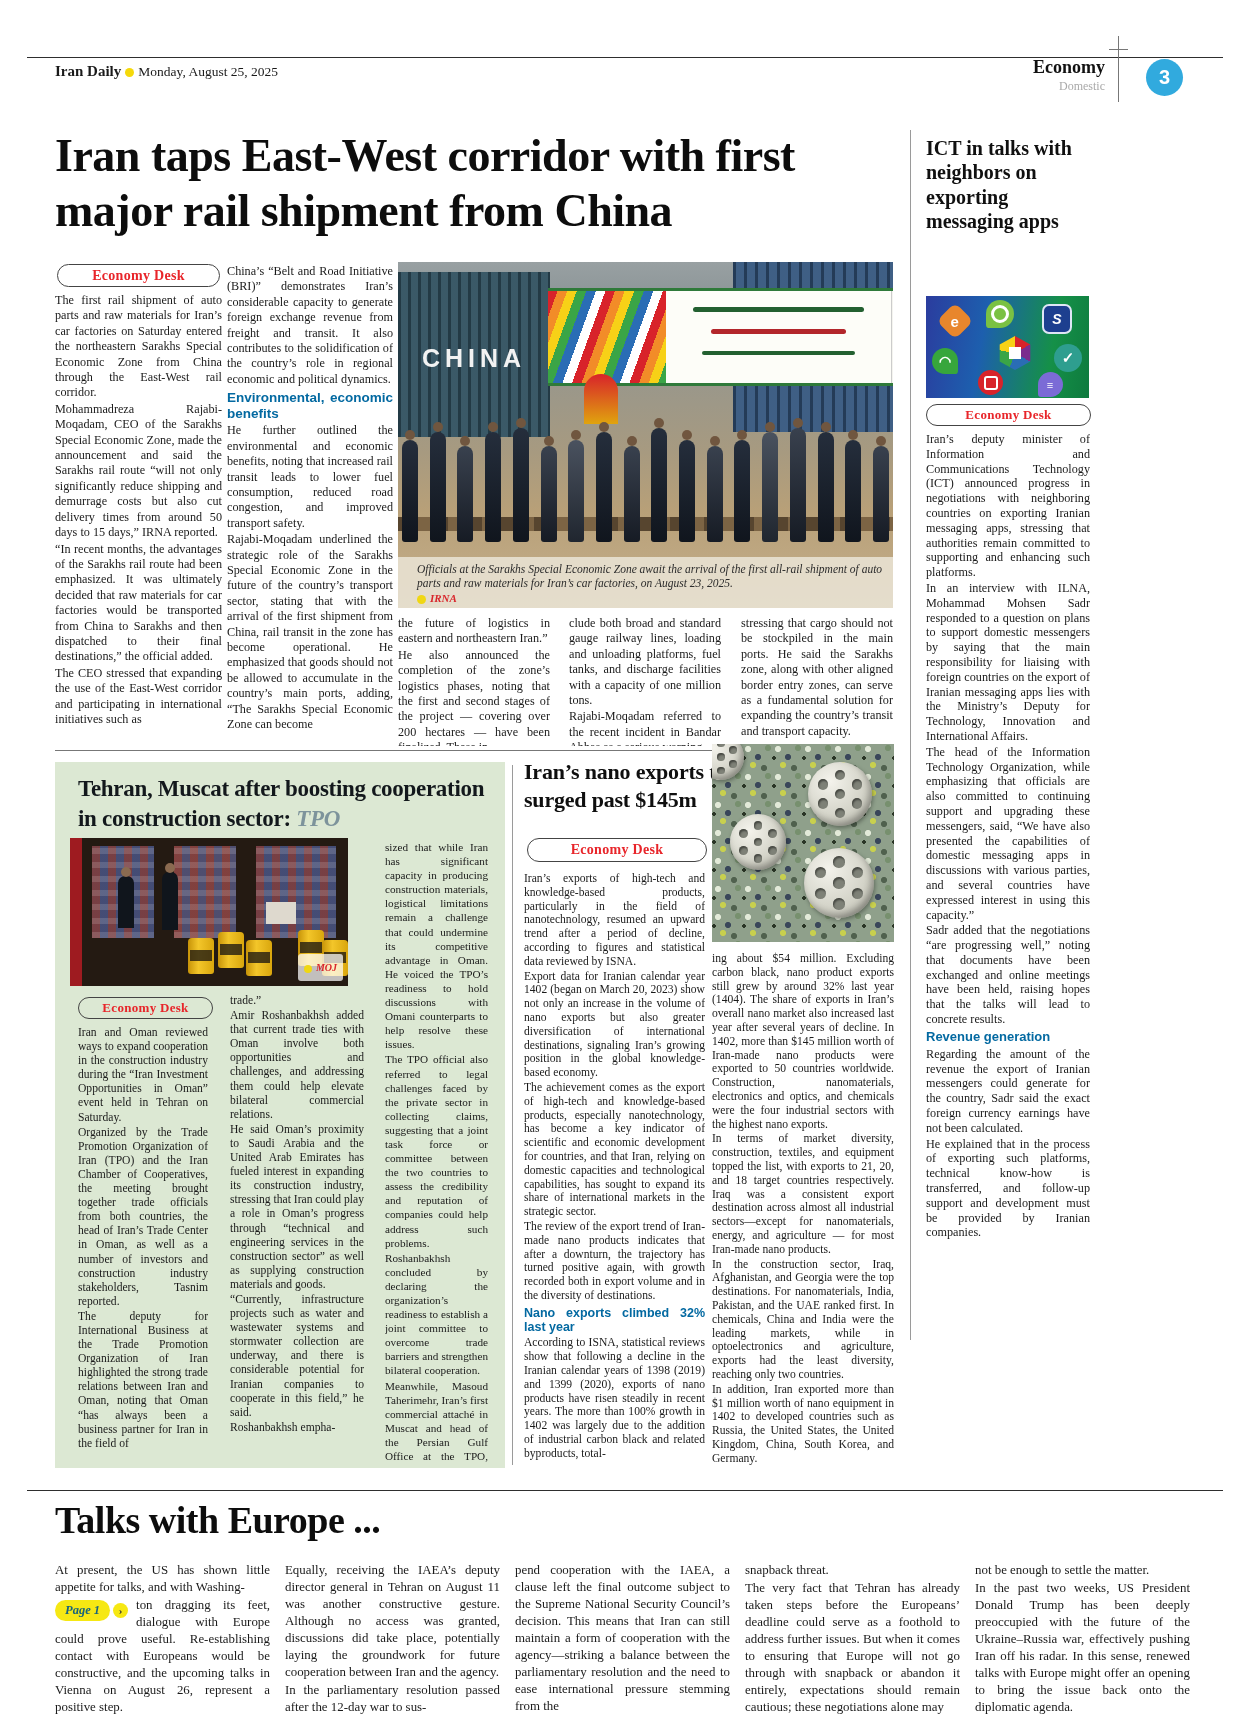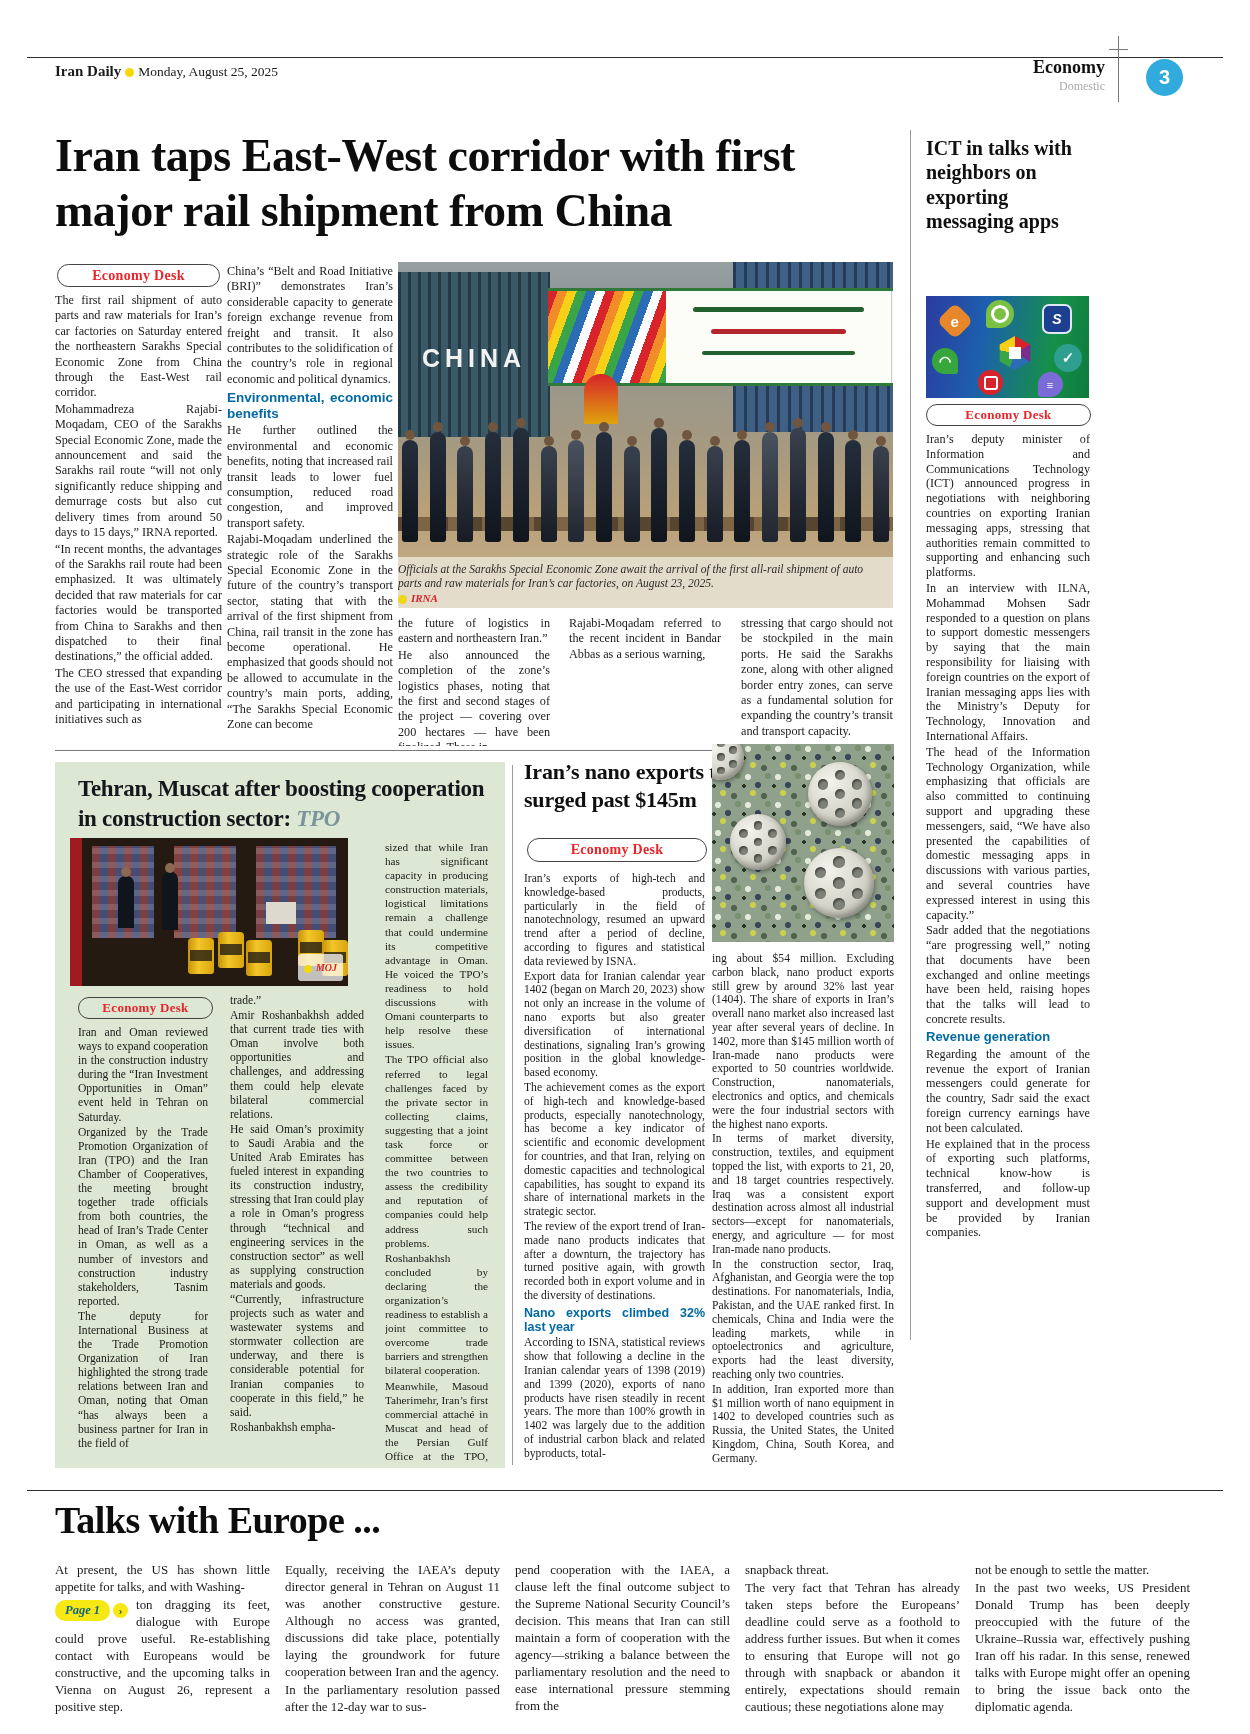--- a/index.html
+++ b/index.html
@@ -52,21 +52,21 @@
       background:linear-gradient(#d8232a,#e0a40e);}
   .tracks{position:absolute;left:0;right:0;top:255px;height:14px;
       background:repeating-linear-gradient(90deg,#57452f 0 16px,#7c6444 16px 34px);}
   .people-row{position:absolute;left:4px;right:4px;top:152px;height:128px;display:flex;justify-content:space-between;align-items:flex-end;}
   .person{position:relative;width:16px;height:102px;background:linear-gradient(#252e3c,#10151d);border-radius:8px 8px 3px 3px;}
   .person::before{content:"";position:absolute;top:-10px;left:3px;width:10px;height:10px;border-radius:50%;background:#70563f;}
   .person:nth-child(2n){height:110px;}
   .person:nth-child(3n){height:96px;background:linear-gradient(#39414e,#161b24);}
   .person:nth-child(5n){height:114px;}
   .person:nth-child(7n){background:linear-gradient(#4a525f,#20262f);}
-  .photo-caption{position:absolute;left:0;right:0;bottom:0;background:rgba(233,228,213,.87);padding:5px 10px 4px 0;}
+  .photo-caption{position:absolute;left:0;right:0;bottom:0;background:rgba(233,228,213,.87);padding:5px 10px 4px 19px;}
   .photo-caption .cap{font-style:italic;font-size:11.5px;line-height:14px;color:#2b2b2b;text-align:left;}
   .credit-line{margin-top:2px;font-size:11px;}
   .credit-dot{display:inline-block;width:9px;height:9px;border-radius:50%;background:#f0d713;vertical-align:middle;margin-right:4px;}
   .credit-name{color:#d9262c;font-weight:700;font-style:italic;}
   
   .green-box{left:55px;top:762px;width:450px;height:706px;background:#dce8d3;}
   .g-headline{position:absolute;left:78px;top:774px;width:412px;font-size:23px;line-height:1.3;font-weight:700;color:#13181c;letter-spacing:-.3px;}
   .g-headline .tag{font-style:italic;color:#7d939b;}
   .g-photo{position:absolute;left:70px;top:838px;width:278px;height:148px;overflow:hidden;background:#241a12;}
   .curtain{position:absolute;left:0;top:0;width:12px;height:100%;background:#9e1b20;}
@@ -217,20 +217,21 @@
         <span class="credit-dot"></span><span class="credit-name">IRNA</span>
       </div>
     </div>
   </div>
 
   <div class="col lead-body" style="left:398px;top:616px;width:152px;height:130px;">
       <p>the future of logistics in eastern and northeastern Iran.”</p>
       <p>He also announced the completion of the zone’s logistics phases, noting that the first and second stages of the project — covering over 200 hectares — have been finalized. These in-</p>
     </div>
   <div class="col lead-body" style="left:569px;top:616px;width:152px;height:130px;">
+      <p>clude both broad and standard gauge railway lines, loading and unloading platforms, fuel tanks, and discharge facilities with a capacity of one million tons.</p>
       <p>Rajabi-Moqadam referred to the recent incident in Bandar Abbas as a serious warning,</p>
     </div>
   <div class="col lead-body" style="left:741px;top:616px;width:152px;height:130px;">
       <p>stressing that cargo should not be stockpiled in the main ports. He said the Sarakhs zone, along with other aligned border entry zones, can serve as a fundamental solution for expanding the country’s transit and transport capacity.</p>
     </div>
 
   <div class="rule" style="left:55px;top:750px;width:838px;height:1px;background:#777;"></div>
 
   <div class="abs green-box"></div>
   <div class="g-headline">

